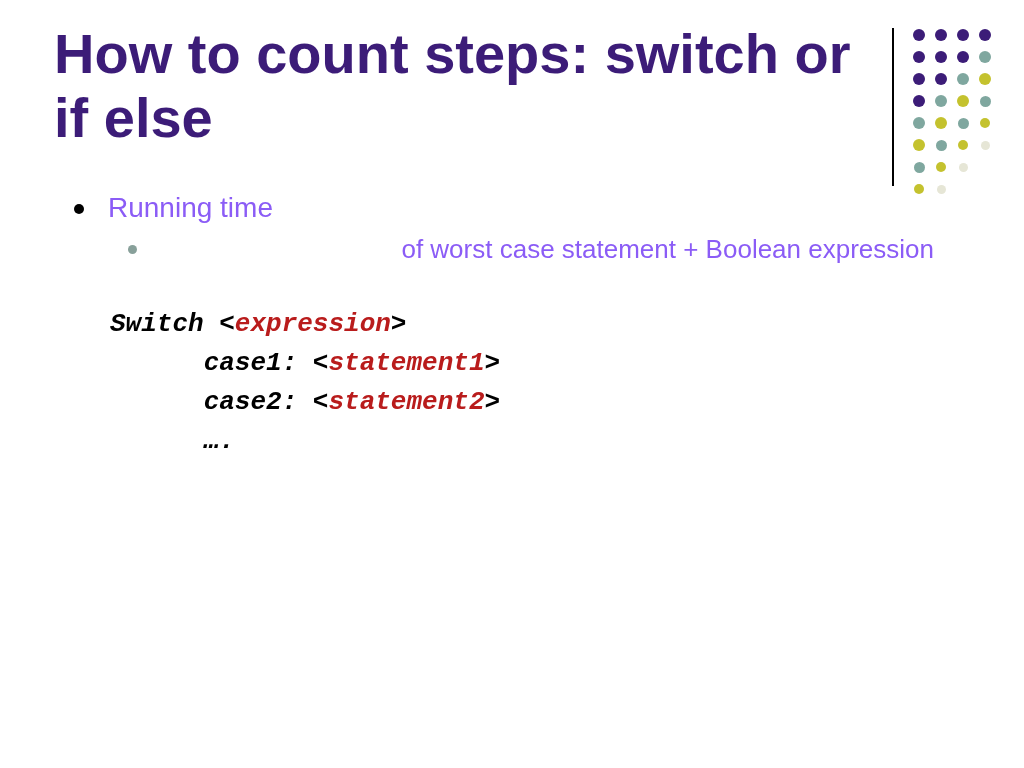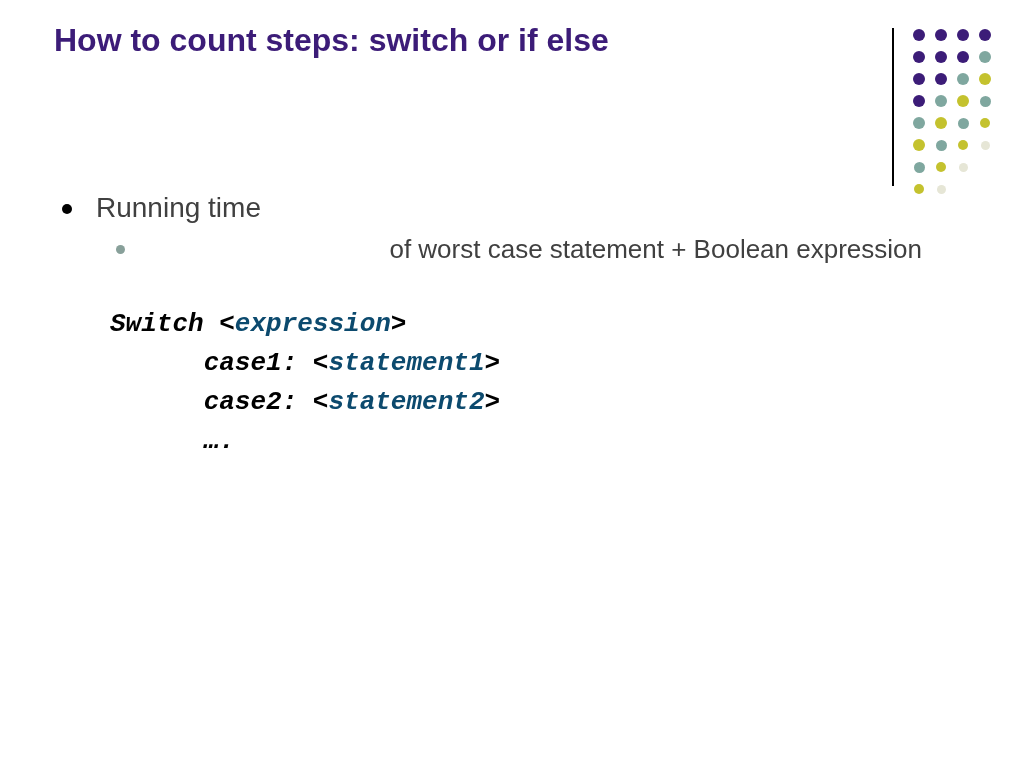--- a/index.html
+++ b/index.html
@@ -2,21 +2,21 @@
 <html><head>
 <meta charset="utf-8">
 <style>
   * { margin: 0; padding: 0; box-sizing: border-box; }
   html, body { width: 1024px; height: 768px; background: #ffffff; font-family: Arial, Helvetica, sans-serif; overflow: hidden; }
 
   .slide { position: relative; width: 1024px; height: 768px; }
 
   .title-wrap { position: absolute; top: 22px; left: 54px; width: 830px; }
   .title {
-    font-size: 32px;
+    font-size: 56px;
     font-weight: 700;
     color: #3c1c78;
     line-height: 1.15;
     letter-spacing: 0px;
   }
 
   .vline {
     position: absolute;
     top: 28px;
     left: 892px;
@@ -29,24 +29,24 @@
     position: absolute;
     top: 24px;
     left: 908px;
   }
   .dots .row { display: flex; }
   .dots .dot { border-radius: 50%; }
 
   .body {
     position: absolute;
     top: 192px;
-    left: 62px;
+    left: 74px;
     width: 860px;
     font-size: 28px;
-    color: #404040;
+    color: #8b5cf6;
   }
 
   ul.level1 { list-style: none; }
   ul.level1 > li { position: relative; padding-left: 34px; margin-bottom: 10px; }
   ul.level1 > li::before {
     content: "";
     position: absolute;
     left: 0;
     top: 12px;
     width: 10px;
@@ -73,21 +73,21 @@
     top: 305px;
     left: 110px;
     font-family: "Courier New", Courier, monospace;
     font-size: 26px;
     font-weight: 700;
     font-style: italic;
     line-height: 1.5;
     color: #000000;
     white-space: pre;
   }
-  .code-block .red { color: #0c4a6e; }
+  .code-block .red { color: #b91c1c; }
 </style>
 </head>
 <body>
 
 <div class="slide">
 
   <div class="title-wrap">
     <h1 class="title">How to count steps: switch or if else</h1>
   </div>
 

